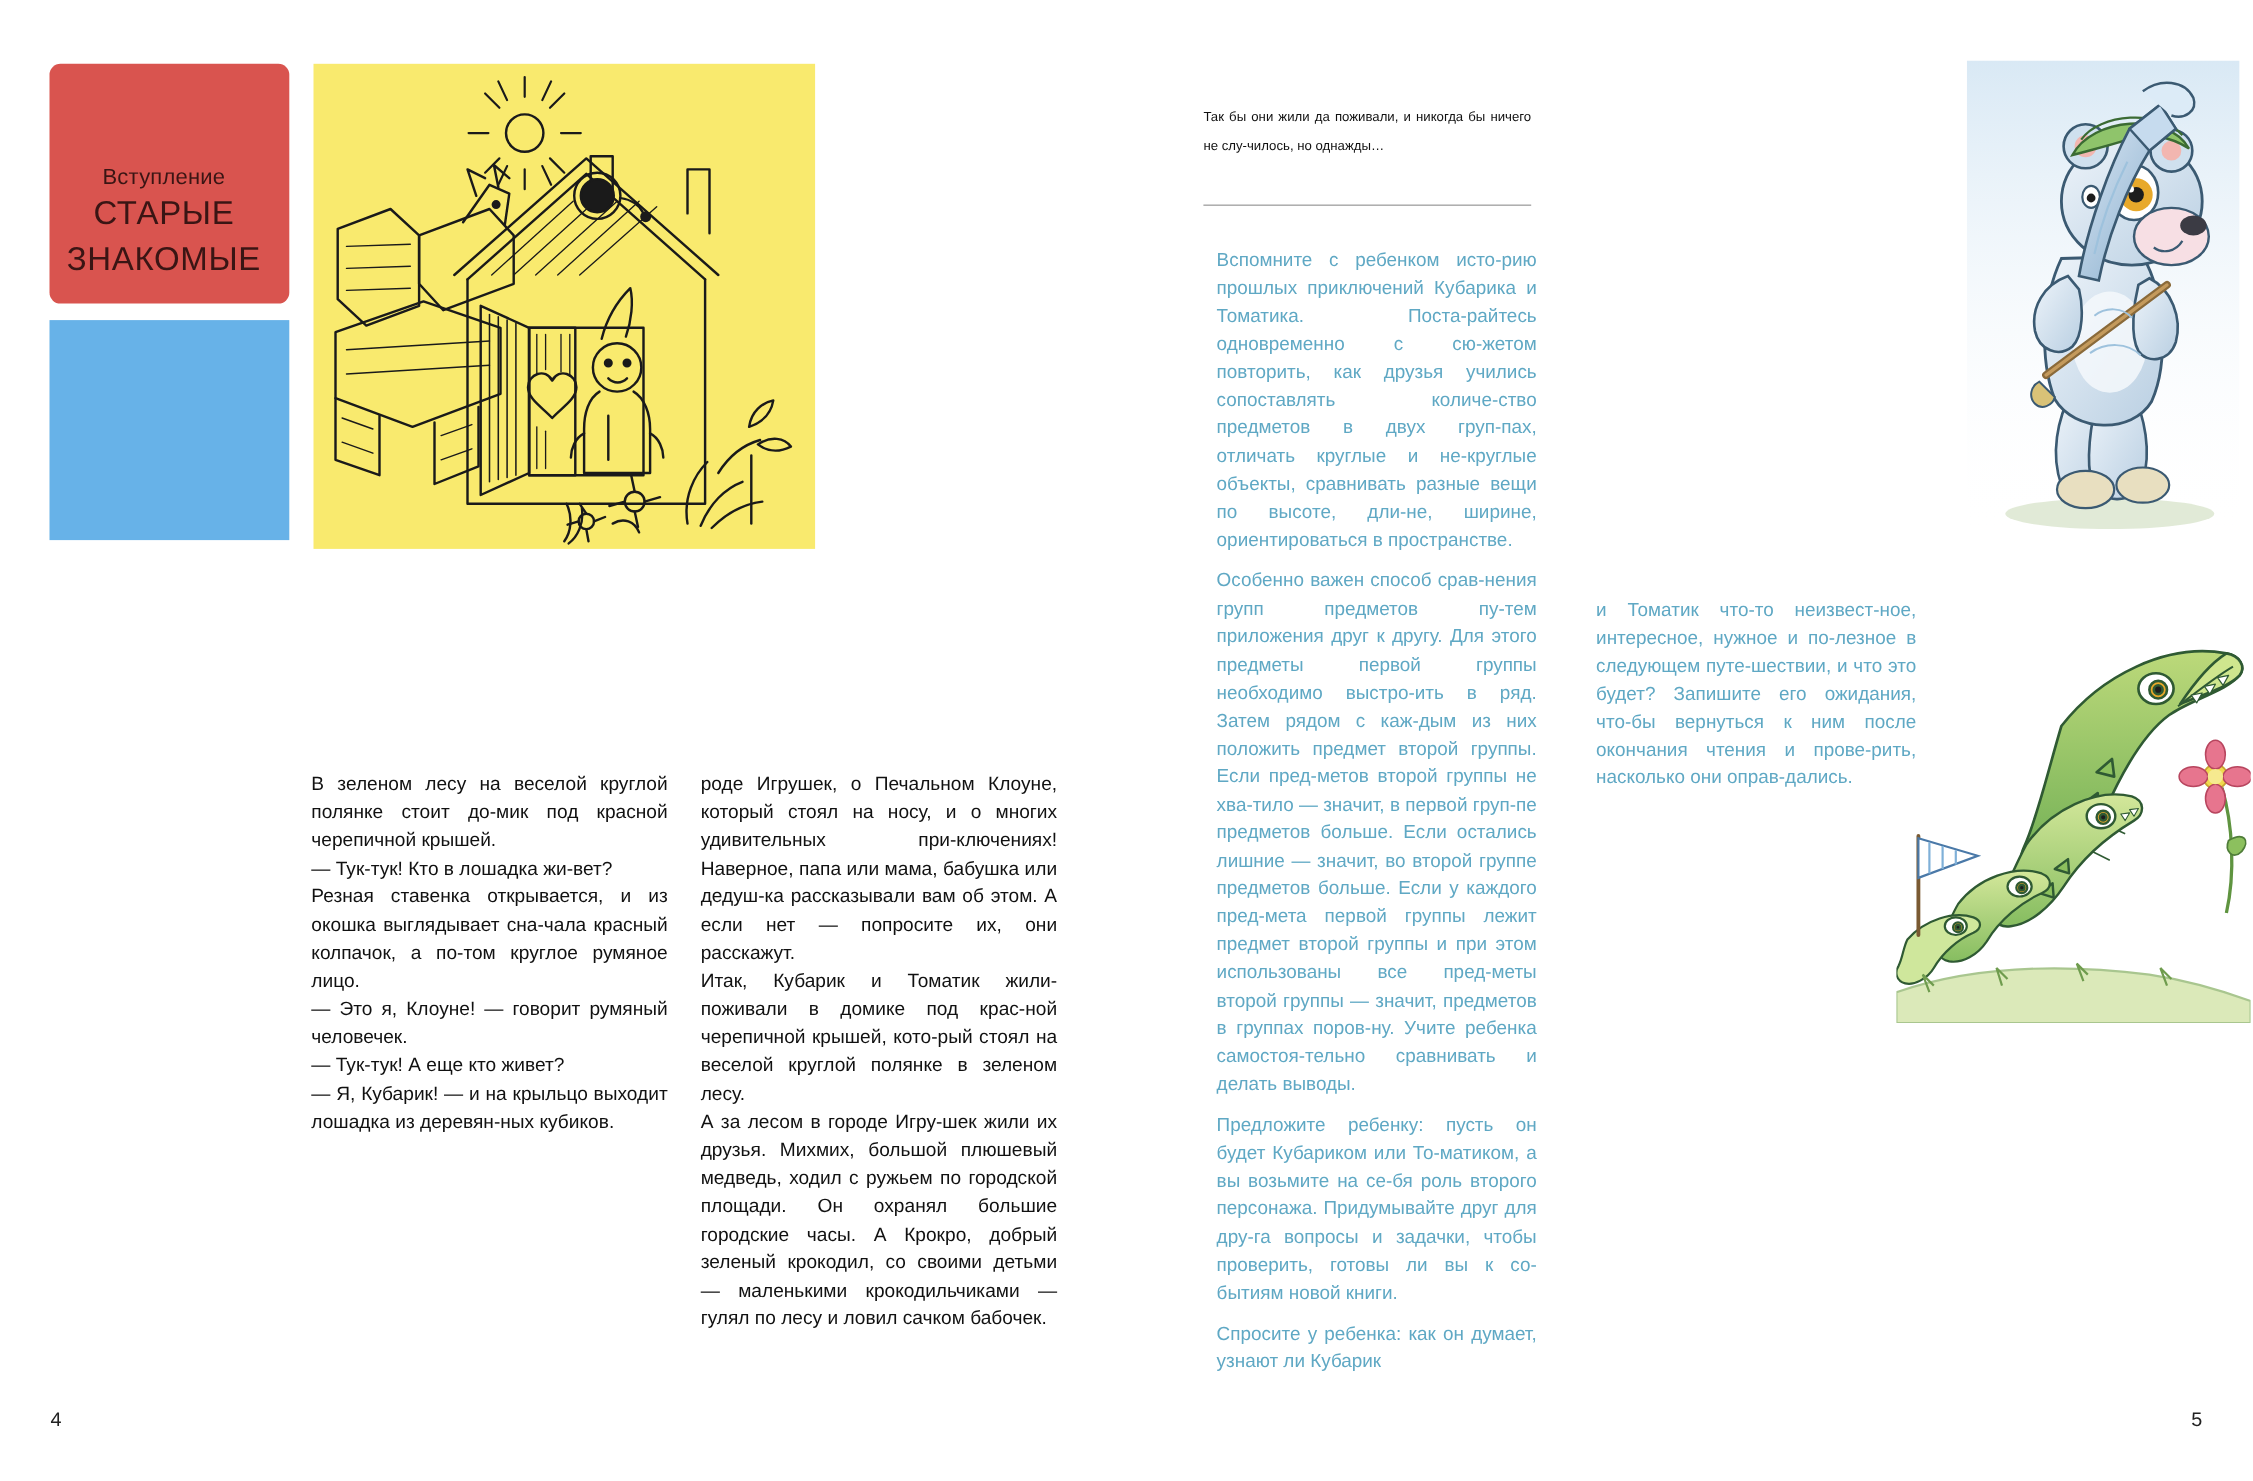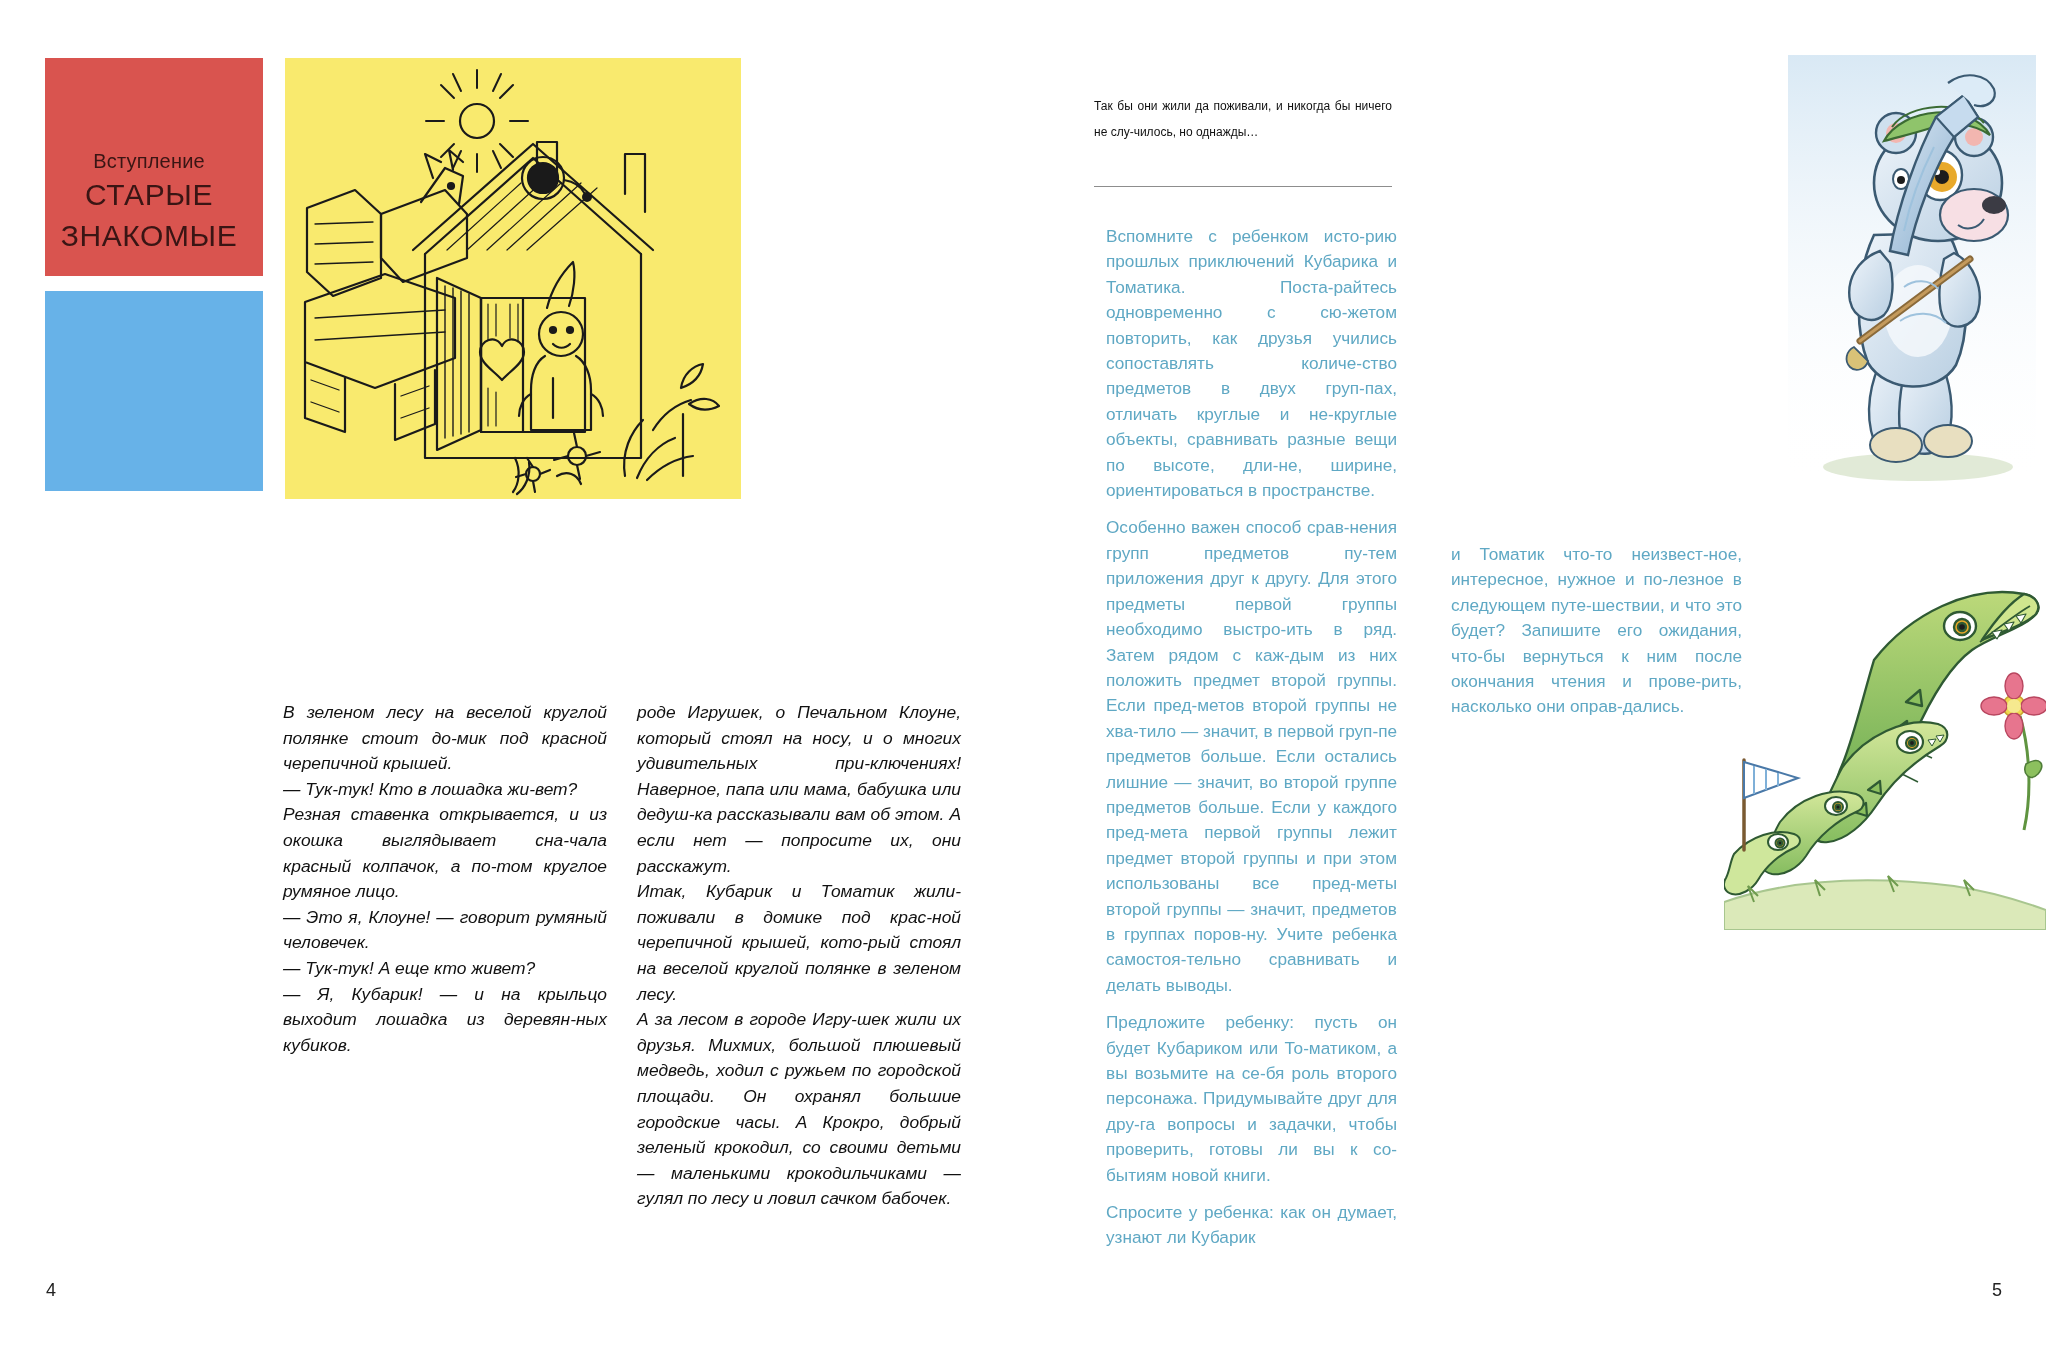--- a/index.html
+++ b/index.html
@@ -16,20 +16,21 @@
   .spread { position: absolute; inset: 0; display: flex; }
   .page { position: relative; height: 100%; }
   .page-left  { width: 1024px; }
   .page-right { width: 1024px; }
 
   
   .swatch-red {
     position: absolute; left: 45px; top: 58px;
     width: 218px; height: 218px;
     background: #d9544f;
+    border-radius: 10px;
   }
   .swatch-red .label {
     position: absolute; left: 0; right: 10px; bottom: 20px;
     text-align: center;
     color: #3a1514;
     line-height: 1.35;
   }
   .swatch-red .label .l1 { font-size: 20px; letter-spacing: .2px; }
   .swatch-red .label .l2 { font-size: 30px; letter-spacing: .6px; }
   .swatch-blue {
@@ -53,21 +54,21 @@
   }
   .col { width: 324px; }
   .bodytext {
     font-size: 17.4px;
     line-height: 25.6px;
     color: #111111;
     text-align: justify;
     hyphens: manual;
     word-spacing: 0px;
   }
-  .bodytext p { margin: 0; font-style: italic; }
+  .bodytext p { margin: 0; }
 
   .folio {
     position: absolute; bottom: 45px;
     font-size: 18px; color: #222;
   }
   .folio-left { left: 46px; }
   .folio-right { right: 46px; }
 
   
   .rp-intro {

